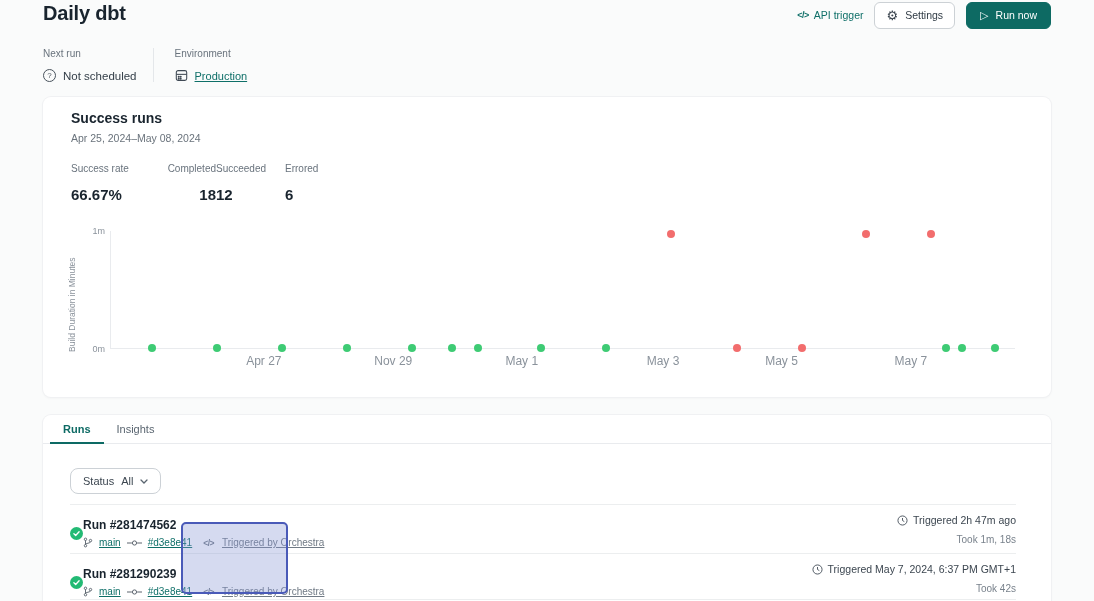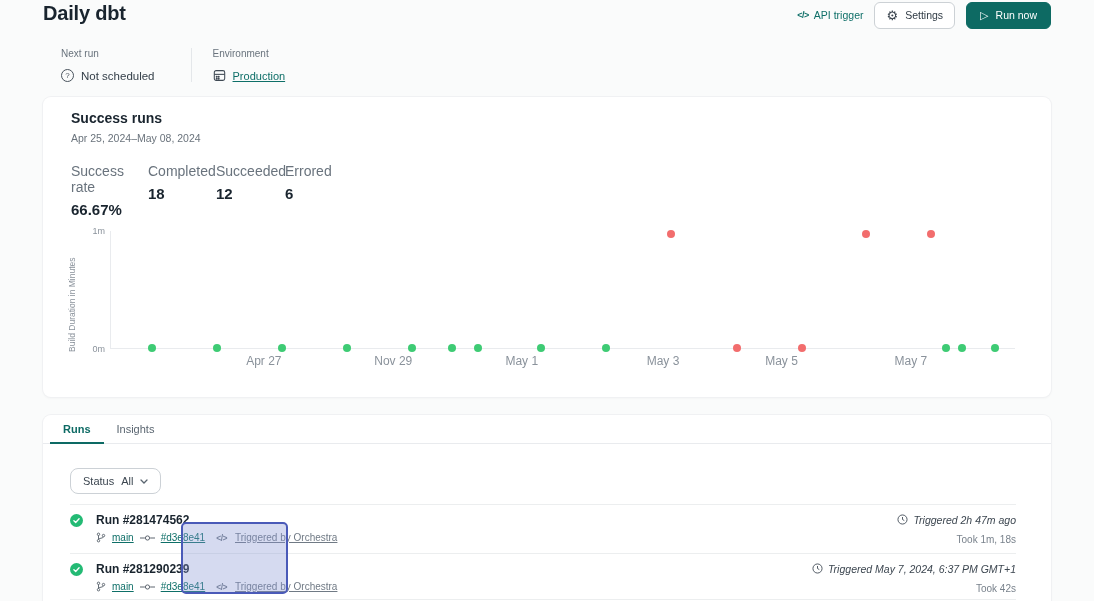--- a/index.html
+++ b/index.html
@@ -14,38 +14,38 @@
   .btn { display:flex; align-items:center; gap:7px; height:27px; border-radius:6px; font-size:10.5px; cursor:pointer; }
   .btn-secondary { background:#fff; border:1px solid #ccd1d5; color:#2f3a44; padding:0 11px; }
   .btn-primary { background:#0d6a63; border:1px solid #0d6a63; color:#fff; padding:0 13px; font-weight:400; }
   .gear-glyph { font-size:13px; line-height:1; color:#3a444e; }
   .play-glyph { font-size:11px; line-height:1; }
 
   
   .meta { position:absolute; left:43px; top:48px; display:flex; align-items:stretch; }
   .meta-block { display:flex; flex-direction:column; }
   .meta-block + .meta-block { border-left:1px solid #e4e7ea; padding-left:21px; }
-  .meta-block:first-child { padding-right:36px;margin-left:18px; }
+  .meta-block:first-child { padding-right:16px; }
   .meta-label { font-size:10px; color:#69737d; margin-bottom:10px; }
   .meta-value { display:flex; align-items:center; gap:7px; font-size:11.5px; color:#333e48; }
   .qmark-icon { width:13px; height:13px; border:1.2px solid #49535d; border-radius:50%; font-size:8px; color:#49535d; display:flex; align-items:center; justify-content:center; line-height:1; }
   .env-link { color:#0e6f68; font-size:11px; text-decoration:underline; cursor:pointer; }
 
   
   .card { position:absolute; left:43px; width:1008px; background:#fff; border-radius:8px; box-shadow:0 0 0 1px #f0f1f3, 0 1px 3px rgba(25,35,45,0.05); }
   .card-recent { top:97px; height:300px; }
   .card-runs { top:415px; height:186px; border-radius:8px 8px 0 0; }
 
   
   .card-title { position:absolute; left:28px; top:13px; font-size:14px; font-weight:700; color:#19242e; }
   .date-range { position:absolute; left:28px; top:35px; font-size:10.5px; color:#6a737c; }
   .stats { position:absolute; left:28px; top:66px; display:flex; }
   .stat { display:flex; flex-direction:column; }
-  .stat-0 { width:77px; } .stat-1 { width:68px; } .stat-2 { width:69px; }
-  .stat-label { font-size:14px; color:#69737d; margin-bottom:6px; }
+  .stat-0 { width:77px; } .stat-1 { width:68px;text-align:right; } .stat-2 { width:69px; }
+  .stat-label { font-size:10px; color:#69737d; margin-bottom:12px; }
   .stat-value { font-size:15px; font-weight:700; color:#19242e; }
 
   
   .chart-ylabel { position:absolute; left:24px; top:137px; height:118px; writing-mode:vertical-rl; transform:rotate(180deg); font-size:8.5px; color:#8a929b; display:flex; align-items:center; }
   .ytick { position:absolute; width:24px; text-align:right; font-size:9px; color:#8a929b; left:38px; }
   .ytick-top { top:129px; } .ytick-bottom { top:247px; }
   .chart-plot { position:absolute; left:67px; top:134px; width:905px; height:118px; border-left:1px solid #e9ebee; border-bottom:1px solid #e9ebee; }
   .dot { position:absolute; width:8px; height:8px; border-radius:50%; }
   .chart-x-ticks { position:absolute; left:67px; top:257px; width:905px; height:12px; }
   .xtick { position:absolute; transform:translateX(-50%); font-size:12px; color:#8a929b; white-space:nowrap; }
@@ -53,30 +53,30 @@
   
   .tabbar { display:flex; align-items:stretch; height:29px; border-bottom:1px solid #e9ebee; padding-left:7px; }
   .tab { display:flex; align-items:center; padding:0 13px; font-size:11px; color:#5a6570; cursor:pointer; }
   .tab.active { color:#0d6a64; font-weight:700; border-bottom:2px solid #0d6a64; margin-bottom:-1px; }
   .status-chip { position:absolute; left:27px; top:53px; height:26px; display:flex; align-items:center; gap:7px; padding:0 12px; border:1px solid #ccd1d6; border-radius:8px; background:#fff; font-size:11px; color:#3c4650; cursor:pointer; }
   .chev { width:8px; height:5px; }
   .divider { position:absolute; left:27px; width:946px; height:1px; background:#eceeef; }
   .div-1 { top:89px; } .div-2 { top:138px; } .div-3 { top:184px; }
   .run-row { position:absolute; left:27px; width:946px; height:48px; display:flex; justify-content:space-between; cursor:pointer; }
   .run-row-1 { top:90px; } .run-row-2 { top:139px; }
-  .run-left { display:flex; gap:13px; padding-top:8px; }
+  .run-left { display:flex; gap:0; padding-top:8px;align-items:center; }
   .check-icon { width:13px; height:13px; margin-top:1px; flex:none; }
   .run-title { font-size:12px; font-weight:700; color:#19242e; }
   .sub-row { display:flex; align-items:center; gap:6px; margin-top:5px; font-size:10px; }
   .sub-link { color:#0e6f68; text-decoration:underline; cursor:pointer; }
   .sub-icon { color:#59626c; display:flex; align-items:center; }
   .trigger-link { color:#707a85; text-decoration:underline; cursor:pointer; margin-left:2px; }
   .trigger-code { color:#707a85; font-size:8.5px; font-weight:700; letter-spacing:-0.5px; margin-left:5px; }
   .run-right { display:flex; flex-direction:column; align-items:flex-end; padding-top:9px; }
-  .triggered-line { display:flex; align-items:flex-start; gap:5px; font-size:10.5px; color:#3c4650;font-style:italic; }
+  .triggered-line { display:flex; align-items:center; gap:5px; font-size:10.5px; color:#3c4650; }
   .took-line { margin-top:8px; font-size:10px; color:#79828c; }
   .clock-icon { color:#49535d; display:flex; }
 
   
   .select-overlay { position:absolute; left:138px; top:107px; width:107px; height:72px; background:rgba(135,149,211,0.35); border:2px solid #4a5ab8; border-radius:5px; pointer-events:none; }
 </style>
 </head>
 <body>
 
 <h1 class="page-title">Daily dbt</h1>

